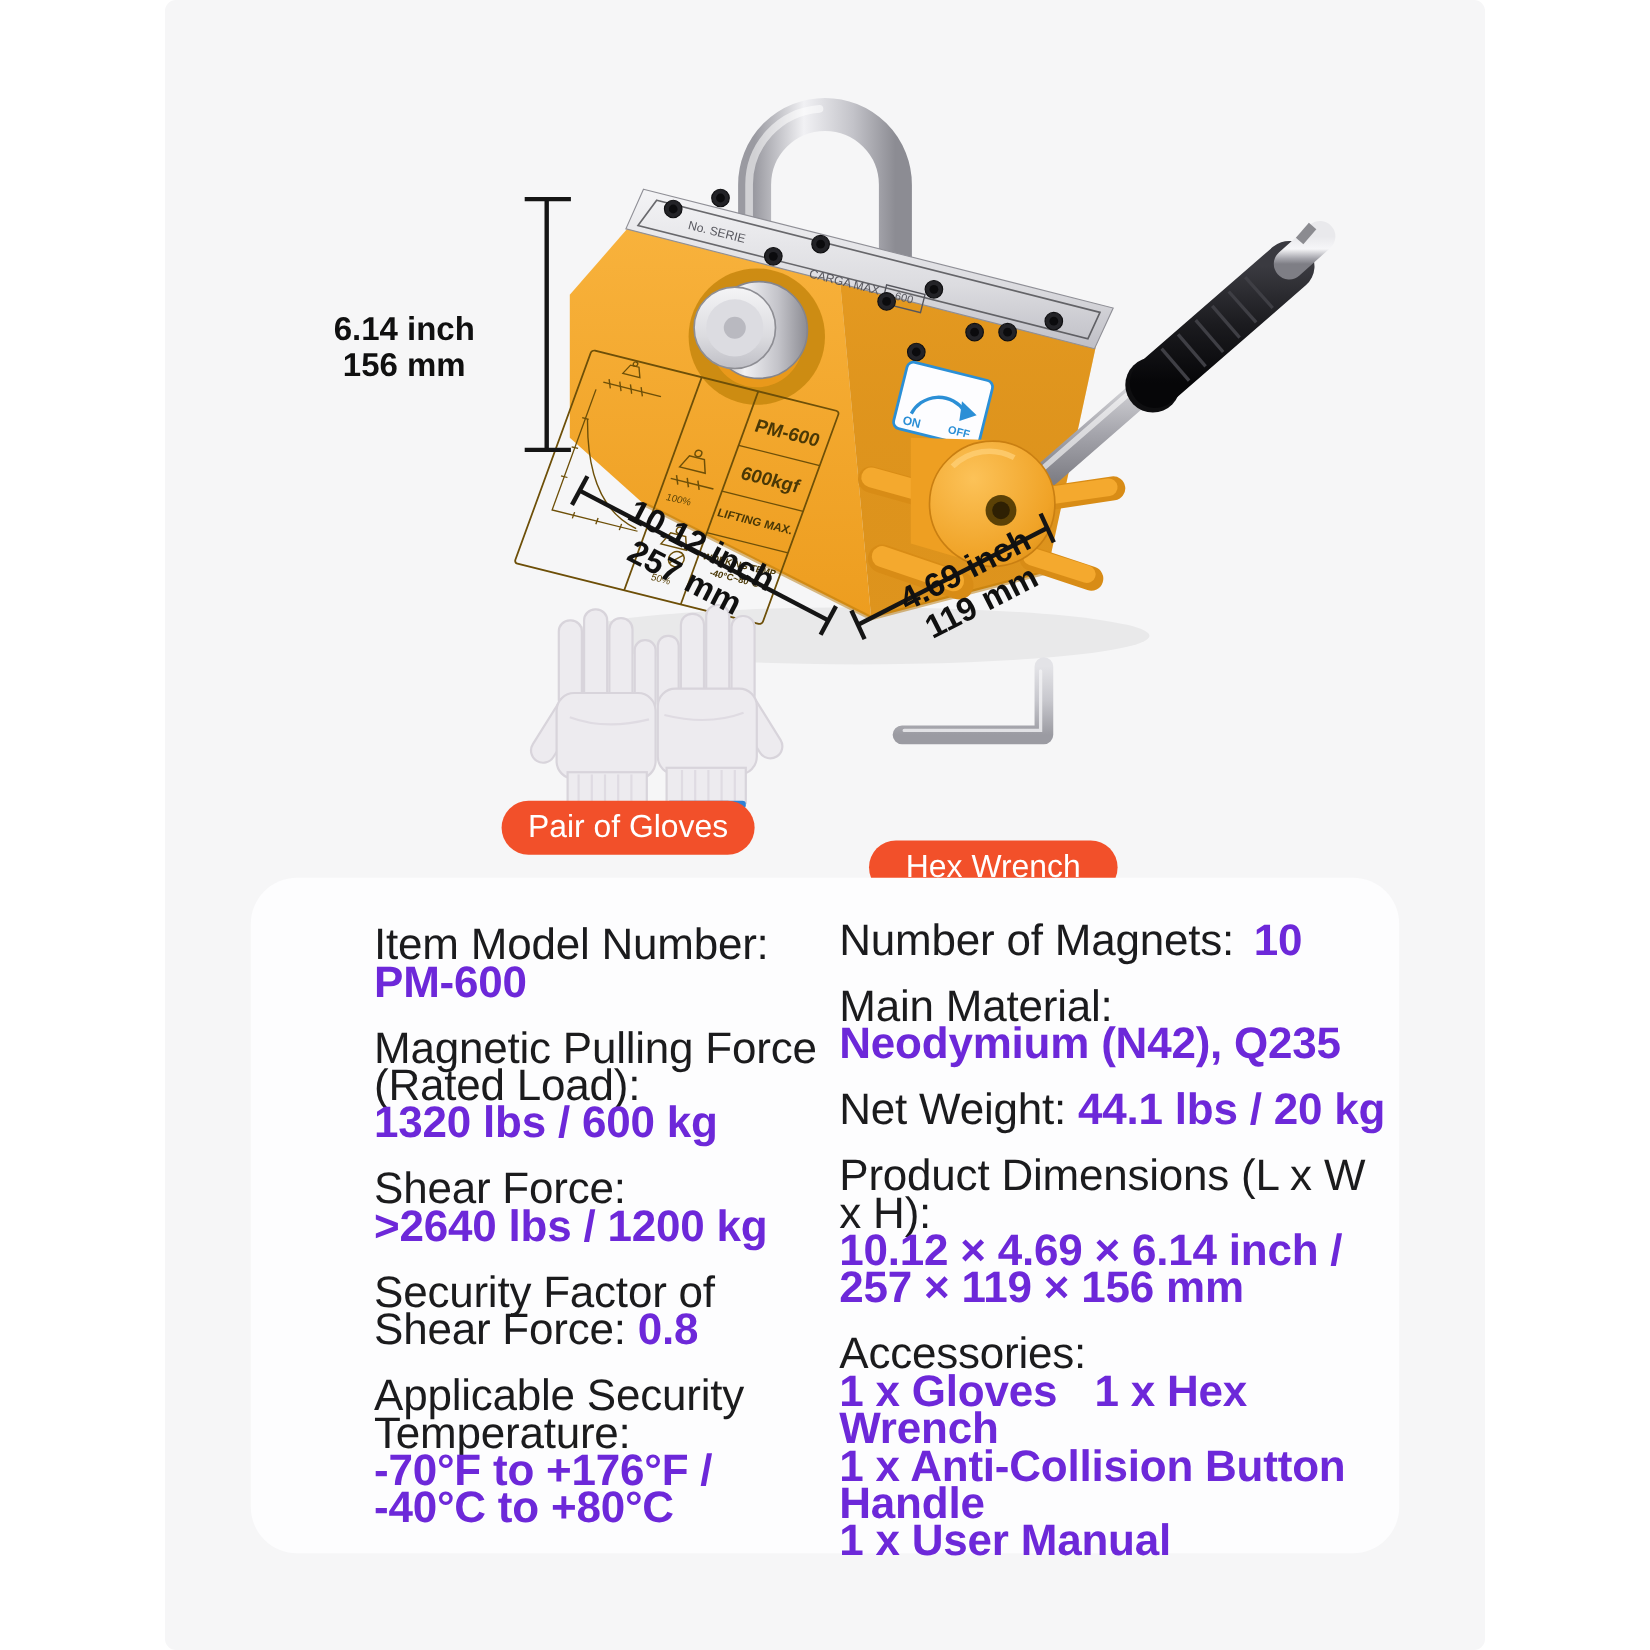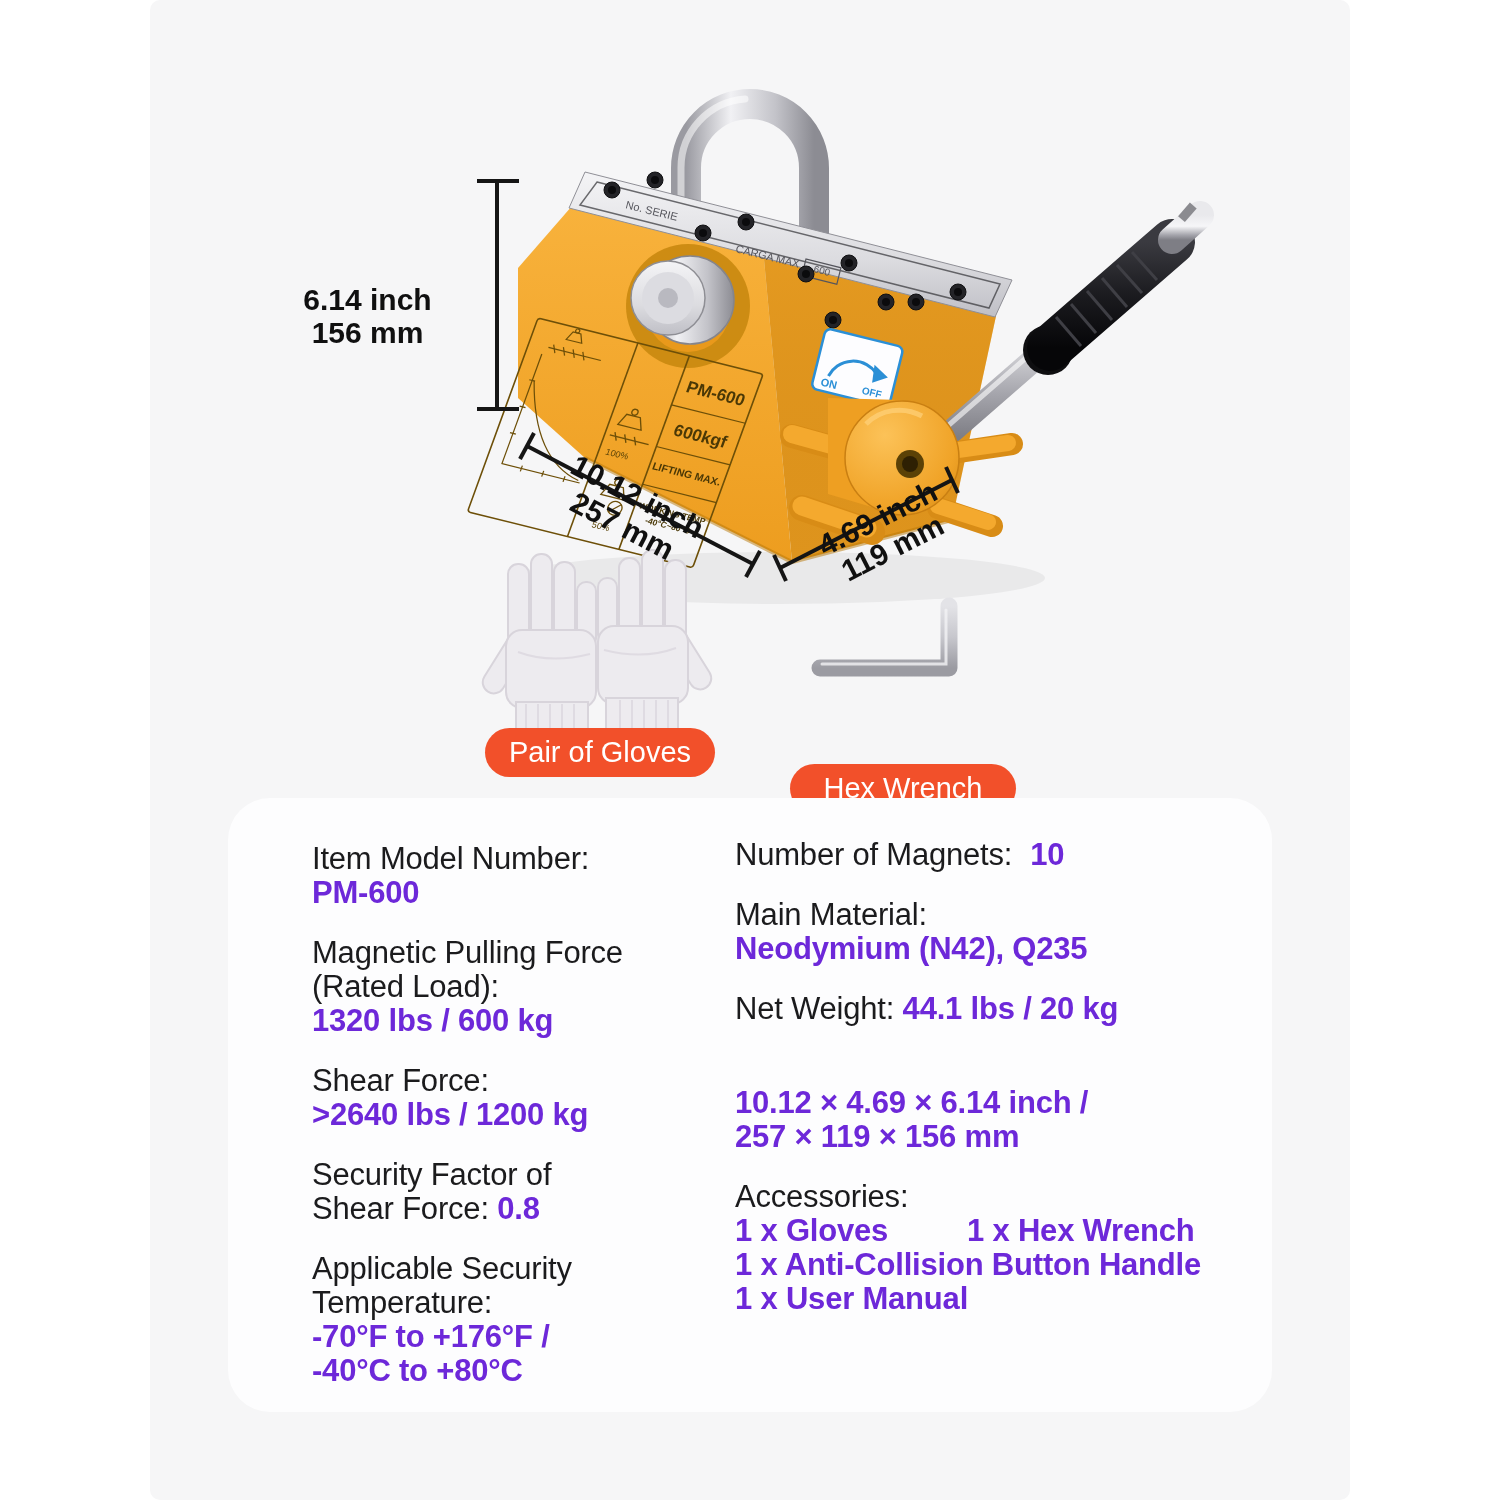--- a/index.html
+++ b/index.html
@@ -21,22 +21,23 @@
   .dim-label.width{ transform:rotate(-27deg); }
   .pill{
     position:absolute;height:49px;border-radius:26px;background:#F2502A;
     color:#ffffff;font-size:29px;display:flex;align-items:center;justify-content:center;
   }
   .panel{
     position:absolute;left:228px;top:798px;width:1044px;height:614px;
     background:#fdfdfe;border-radius:42px;
   }
   .spec-col{
-    position:absolute;font-size:31px;line-height:34px;color:#1b1b1d;
+    position:absolute;font-size:40px;line-height:34px;color:#1b1b1d;
     letter-spacing:-0.2px;
+    margin-left:28px;
   }
   .spec-col.left{left:312px;top:842px;width:420px;}
   .spec-col.right{left:735px;top:838px;width:500px;}
   .spec-col p{margin:0 0 26px 0;}
   .val{color:#6d28d9;font-weight:700;}
   .gap-val{margin-left:18px;}
   .acc-first{display:inline-block;width:232px;}
   svg text{font-family:"Liberation Sans",sans-serif;}
 </style>
 </head>
@@ -325,21 +326,21 @@
 </div>
 <div class="dim-label length" style="left:545px;top:478px;width:170px;">
   <div>10.12 inch</div>
   <div>257 mm</div>
 </div>
 <div class="dim-label width" style="left:805px;top:500px;width:160px;">
   <div>4.69 inch</div>
   <div>119 mm</div>
 </div>
 
-<div class="pill" style="left:485px;top:728px;width:230px;justify-content:center;">
+<div class="pill" style="left:456px;top:728px;width:230px;justify-content:center;">
   <span>Pair of Gloves</span>
 </div>
 <div class="pill" style="left:790px;top:764px;width:226px;">
   <span>Hex Wrench</span>
 </div>
 
 <div class="panel"></div>
 
 <div class="spec-col left">
   <p>
@@ -372,21 +373,21 @@
     <span>Number of Magnets:</span><span class="val gap-val">10</span>
   </p>
   <p>
     <span>Main Material:</span><br>
     <span class="val">Neodymium (N42), Q235</span>
   </p>
   <p>
     <span>Net Weight: </span><span class="val">44.1 lbs / 20 kg</span>
   </p>
   <p>
-    <br>
+    <span>Product Dimensions (L x W x H):</span><br>
     <span class="val">10.12 × 4.69 × 6.14 inch /</span><br>
     <span class="val">257 × 119 × 156 mm</span>
   </p>
   <p>
     <span>Accessories:</span><br>
     <span class="val acc-first">1 x Gloves</span><span class="val">1 x Hex Wrench</span><br>
     <span class="val">1 x Anti-Collision Button Handle</span><br>
     <span class="val">1 x User Manual</span>
   </p>
 </div>

